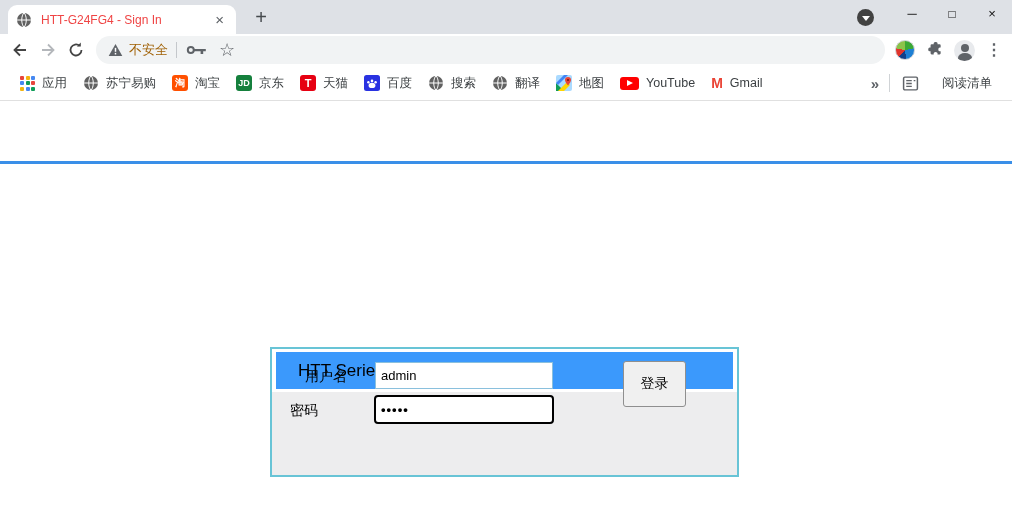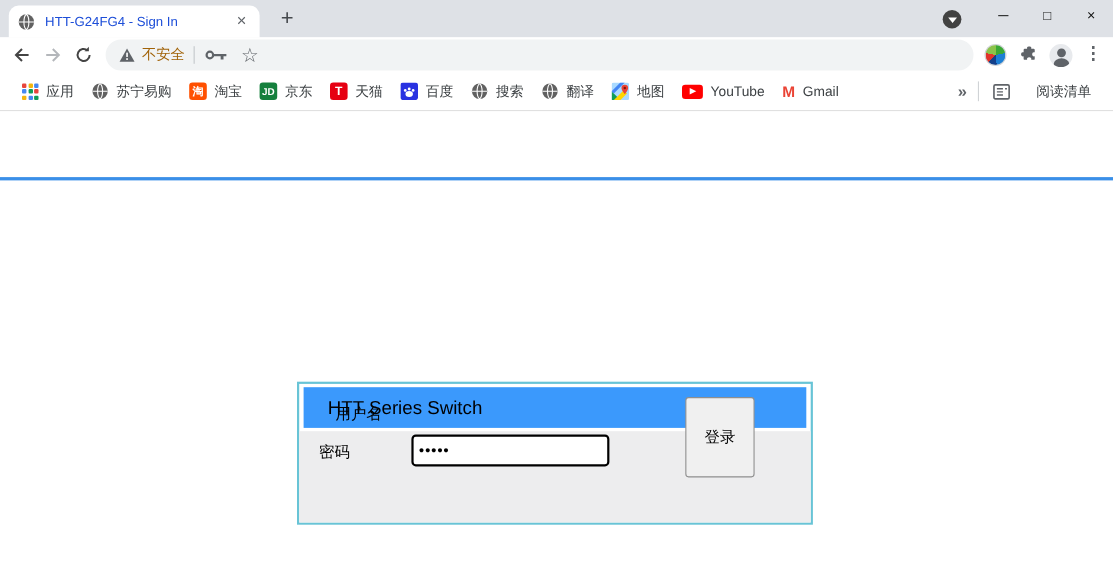--- a/index.html
+++ b/index.html
@@ -9,21 +9,21 @@
   }
   *{box-sizing:border-box}
   html,body{margin:0;padding:0}
   body{width:1012px;height:514px;position:relative;overflow:hidden;background:#fff;
        font-family:"Liberation Sans",sans-serif;color:var(--text-dark)}
 
   
   .tabstrip{position:absolute;top:0;left:0;right:0;height:34px;background:var(--chrome-bg)}
   .tab{position:absolute;left:8px;bottom:0;width:228px;height:29px;background:#fff;
        border-radius:9px 9px 0 0;display:flex;align-items:center;padding:0 8px}
-  .tab-title{flex:1;font-size:12px;color:#1d4ed8;margin-left:9px;white-space:nowrap;overflow:hidden}
+  .tab-title{flex:1;font-size:12px;color:#ef4444;margin-left:9px;white-space:nowrap;overflow:hidden}
   .tab-close{color:#5f6368;font-size:15px;line-height:1;padding:2px 4px;cursor:pointer}
   .new-tab{position:absolute;left:248px;top:5px;width:26px;height:26px;border-radius:50%;
            font-size:20px;color:#45494d;text-align:center;line-height:24px;cursor:pointer}
   .media-btn{position:absolute;left:857px;top:9px;width:17px;height:17px;border-radius:50%;background:#424242}
   .media-btn::after{content:"";position:absolute;left:4.5px;top:6.5px;border:4px solid transparent;border-top:5px solid #fff}
   .win-controls{position:absolute;right:0;top:0;height:30px;display:flex}
   .win-btn{width:40px;text-align:center;line-height:28px;font-size:13px;color:#111;cursor:pointer}
   .win-btn.max{font-size:12px}
 
   
@@ -78,21 +78,21 @@
   .login-title{font-size:17px;color:#000;padding-left:22px}
   .login-body{position:absolute;top:43px;left:0;right:0;bottom:0;background:var(--login-body)}
   .field-label{position:absolute;font-size:14px;color:#000}
   .lbl-user{left:33px;top:19px}
   .lbl-pass{left:18px;top:53px}
   .fake-input{position:absolute;background:#fff;font-size:13px;color:#000;
               display:flex;align-items:center;padding:0 5px;cursor:text}
   .input-user{left:103px;top:13px;width:178px;height:27px;border:1px solid #8ac0dd}
   .input-pass{left:102px;top:46px;width:180px;height:29px;border:2px solid #000;border-radius:4px;
               font-weight:bold;letter-spacing:1px}
-  .login-btn{position:absolute;left:351px;top:12px;width:63px;height:73px;background:#f0f0f0;
+  .login-btn{position:absolute;left:351px;top:12px;width:63px;height:46px;background:#f0f0f0;
              border:1px solid #8f8f8f;border-radius:3px;font-size:14px;color:#000;
              display:flex;align-items:center;justify-content:center;cursor:pointer}
 </style>
 </head>
 <body>
 
 <div class="tabstrip">
   <div class="tab">
     <span>
       <svg class="ic" width="16" height="16" viewBox="0 0 16 16">
@@ -267,19 +267,20 @@
 <div class="content">
   <div class="blue-rule"></div>
 
   <div class="login-box">
     <div class="login-header">
       <span class="login-title">HTT Series Switch</span>
     </div>
     <div class="login-body"></div>
 
     <span class="field-label lbl-user">用户名</span>
+    <div class="fake-input input-user">admin</div>
 
     <span class="field-label lbl-pass">密码</span>
     <div class="fake-input input-pass">•••••</div>
 
     <div class="login-btn">登录</div>
   </div>
 </div>
 
 </body></html>

